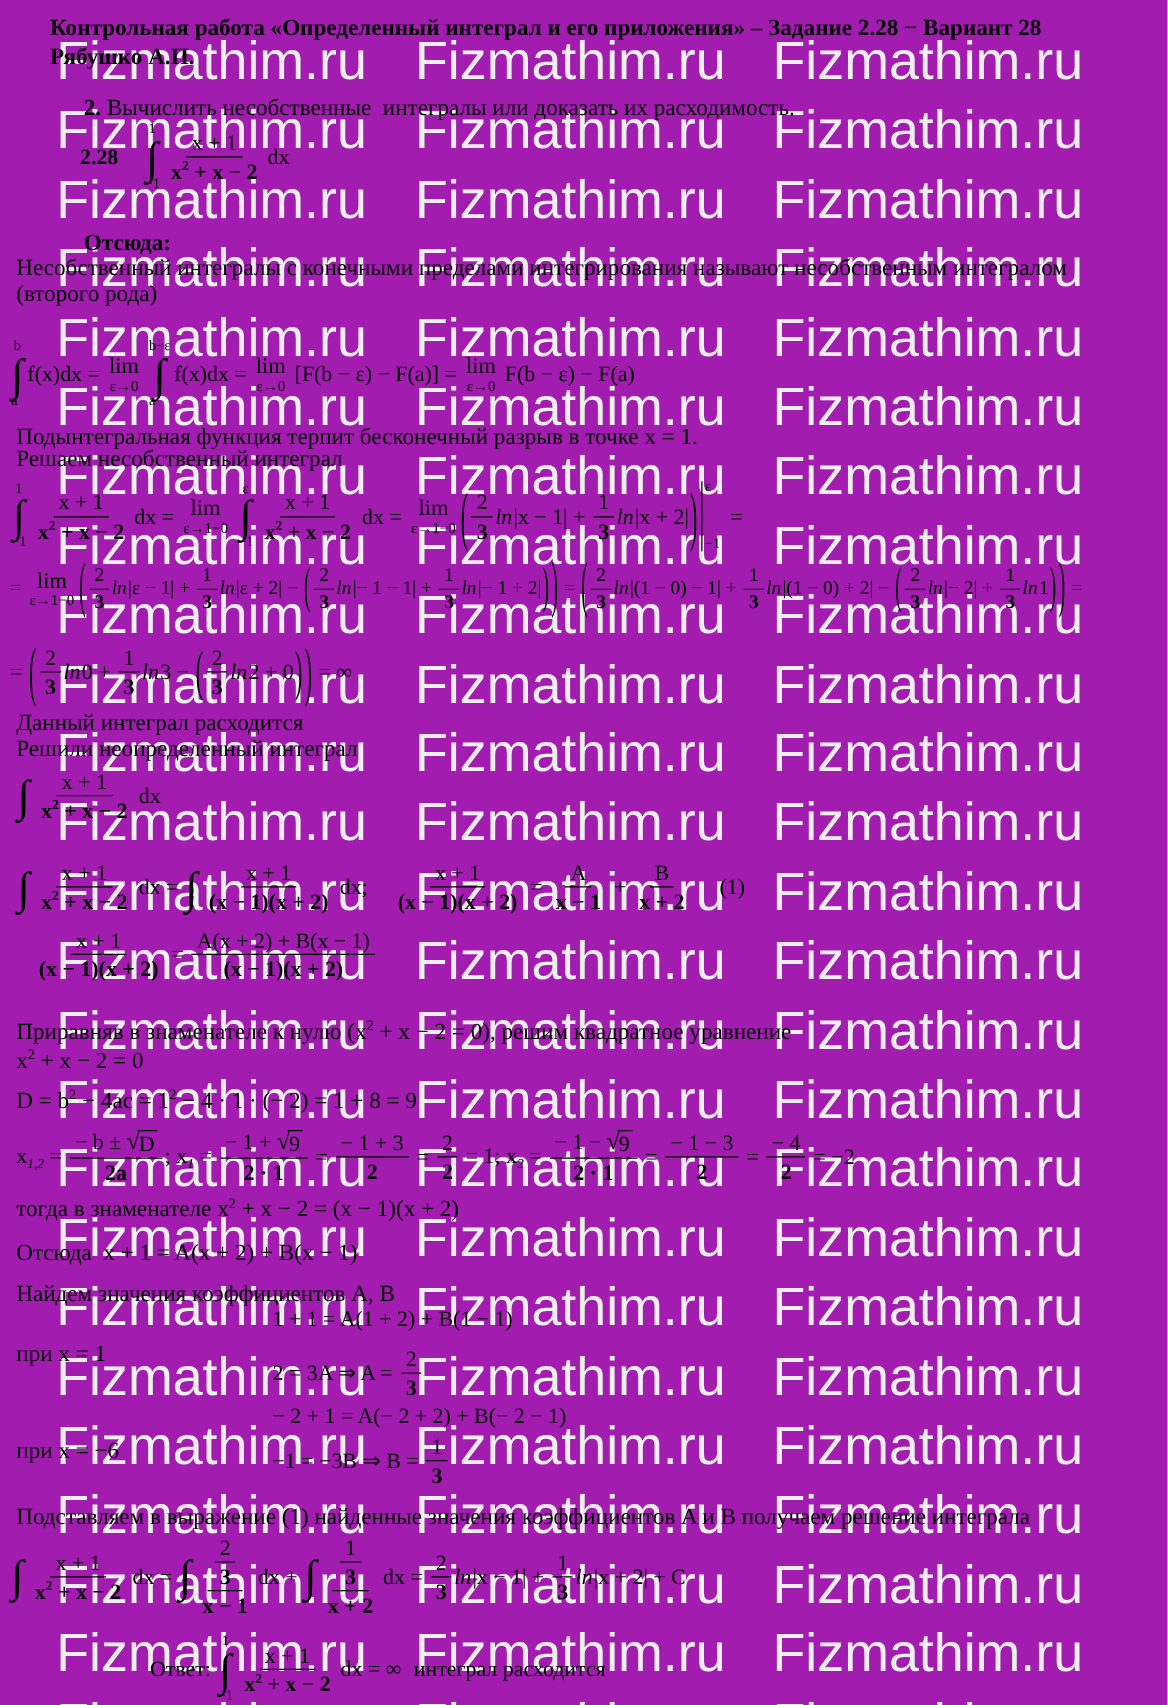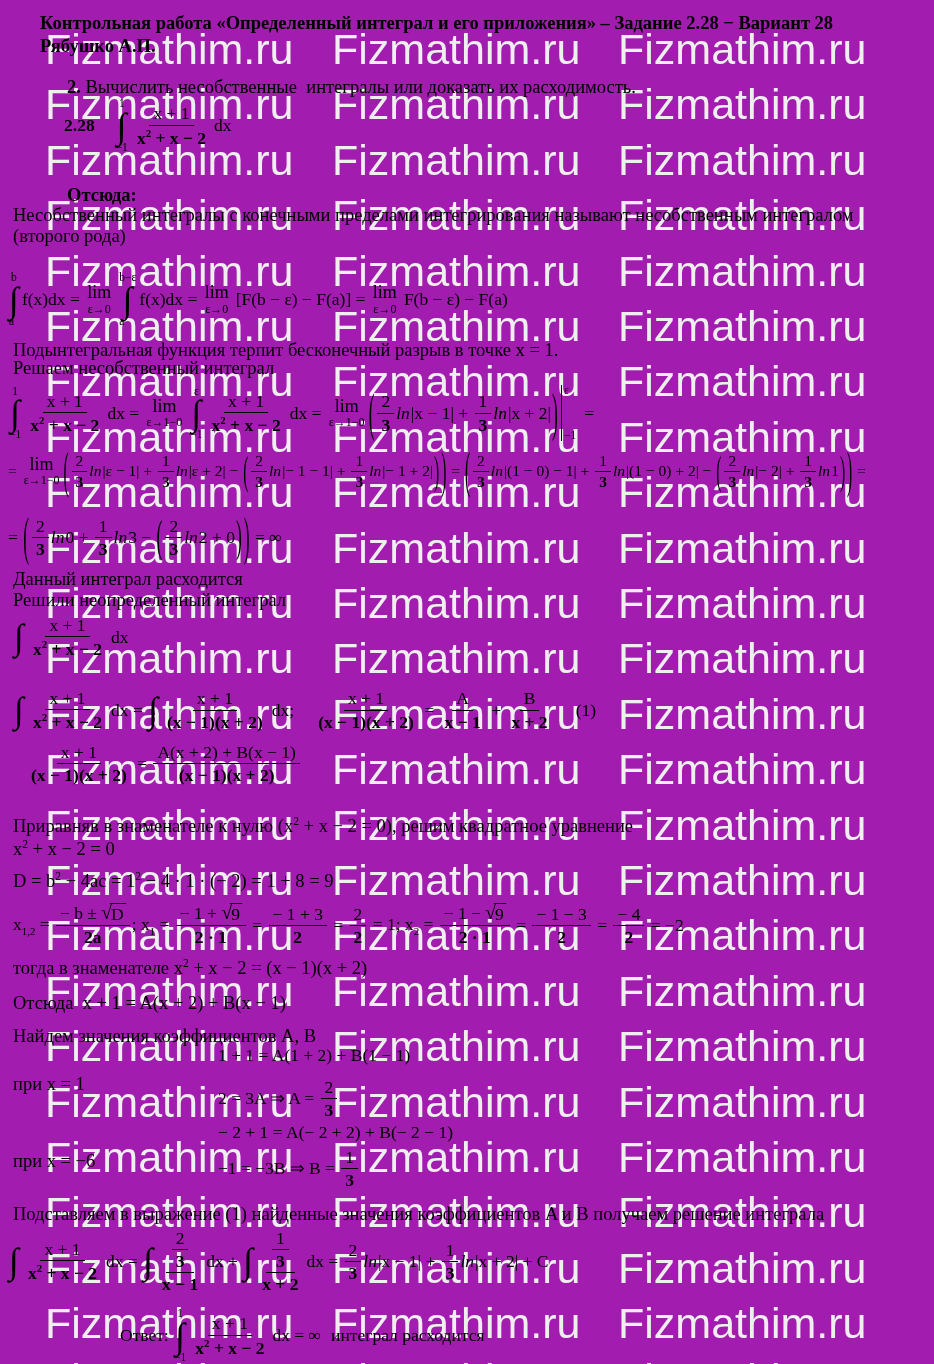--- a/index.html
+++ b/index.html
@@ -19,21 +19,21 @@
   .math{
     position:absolute;z-index:1;display:flex;align-items:center;
     font-size:17.5px;white-space:pre;
   }
   .t18{font-size:18.5px;}
   .f15{font-size:15.5px;}
   .mrow{display:inline-flex;align-items:center;white-space:pre;}
   .mtext{white-space:pre;}
   .mtext i{padding-right:1px;}
   sup{font-size:0.62em;}
-  sub{font-size:0.62em;}
+  sub{font-size:0.62em;font-style:italic;}
   .mfrac{
     display:inline-flex;flex-direction:column;align-items:center;
     vertical-align:middle;margin:0 2px;line-height:1.15;
   }
   .mfrac > .fn{border-bottom:1px solid #000;padding:0 4px 1px;justify-content:center;}
   .mfrac > .fd{padding:1px 4px 0;justify-content:center;font-weight:bold;}
   .mint{
     display:inline-flex;flex-direction:column;align-items:center;
     line-height:1;margin:0 3px 0 1px;
   }

